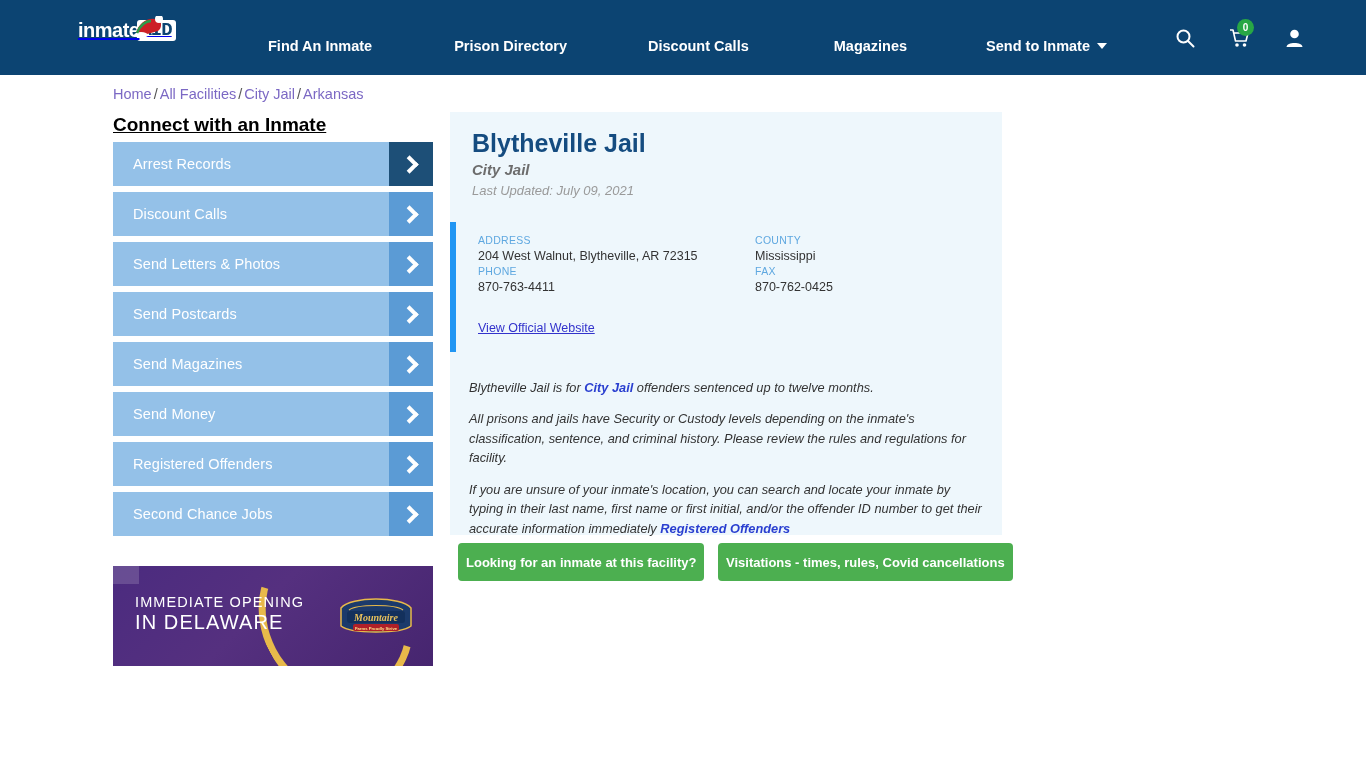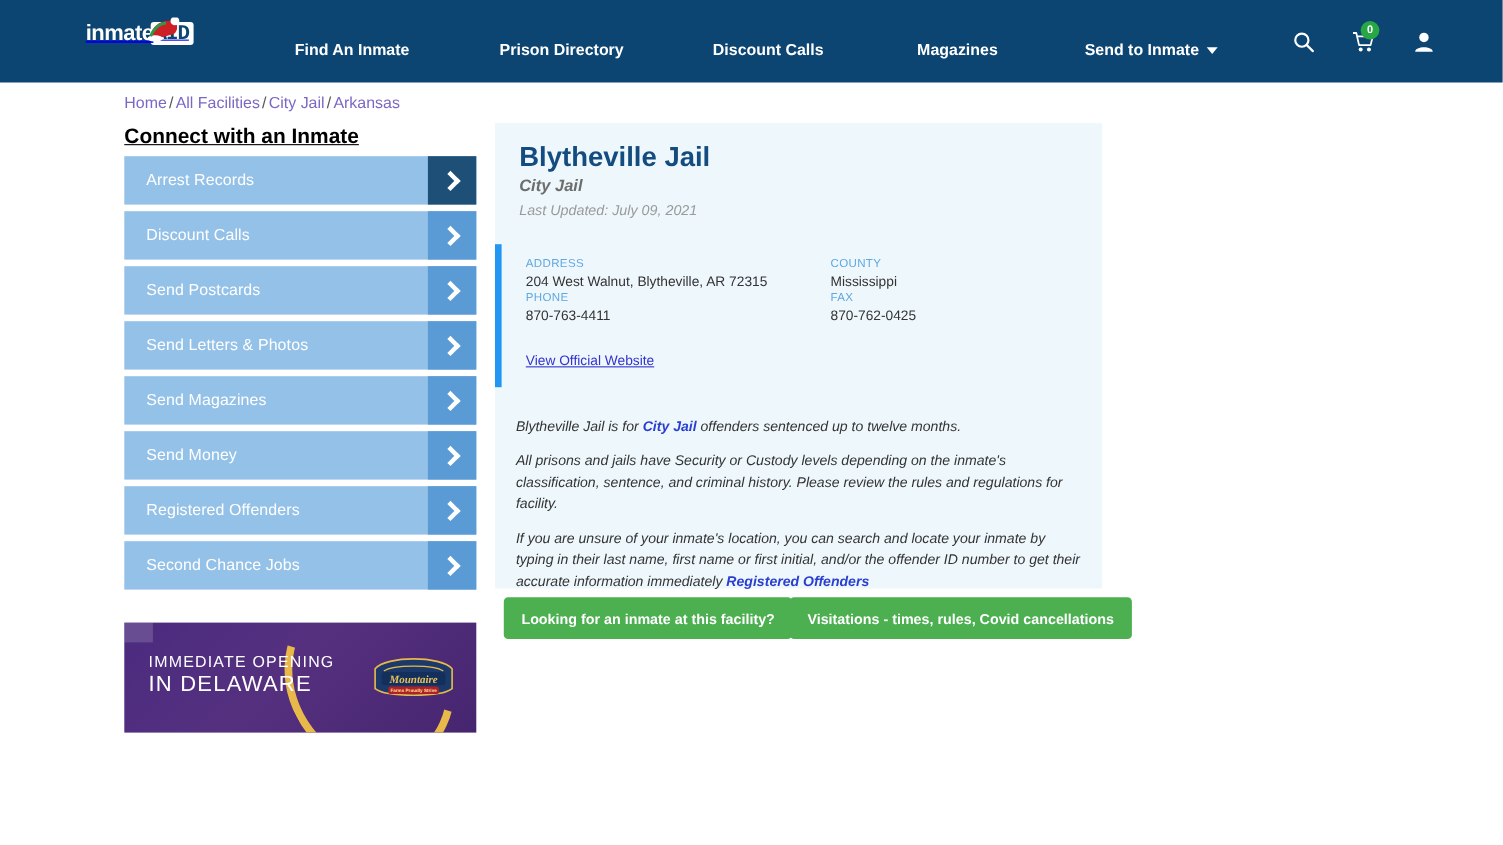--- a/index.html
+++ b/index.html
@@ -208,21 +208,21 @@
   }
 
   
   .btn-green {
     position: absolute;
     background: #4caf50; color: #ffffff;
     font-size: 13px; font-weight: bold;
     border: none; border-radius: 4px;
     height: 38px; cursor: pointer;
     display: flex; align-items: center; justify-content: center;
-    padding: 0 16px;
+    padding: 0 8px;
   }
   #btn-inmate { left: 458px; top: 543px; }
   #btn-visit  { left: 718px; top: 543px; }
 </style>
 </head>
 <body>
 
 <div class="navbar">
 
   <a class="logo" href="#">
@@ -292,27 +292,27 @@
         <i class="chev"></i>
       </span>
   </div>
   <div class="side-item">
     <span class="side-item-label">Discount Calls</span>
     <span class="side-arrow">
         <i class="chev"></i>
       </span>
   </div>
   <div class="side-item">
+    <span class="side-item-label">Send Letters &amp; Photos</span>
+    <span class="side-arrow">
+        <i class="chev"></i>
+      </span>
+  </div>
+  <div class="side-item">
     <span class="side-item-label">Send Postcards</span>
-    <span class="side-arrow">
-        <i class="chev"></i>
-      </span>
-  </div>
-  <div class="side-item">
-    <span class="side-item-label">Send Letters &amp; Photos</span>
     <span class="side-arrow">
         <i class="chev"></i>
       </span>
   </div>
   <div class="side-item">
     <span class="side-item-label">Send Magazines</span>
     <span class="side-arrow">
         <i class="chev"></i>
       </span>
   </div>

